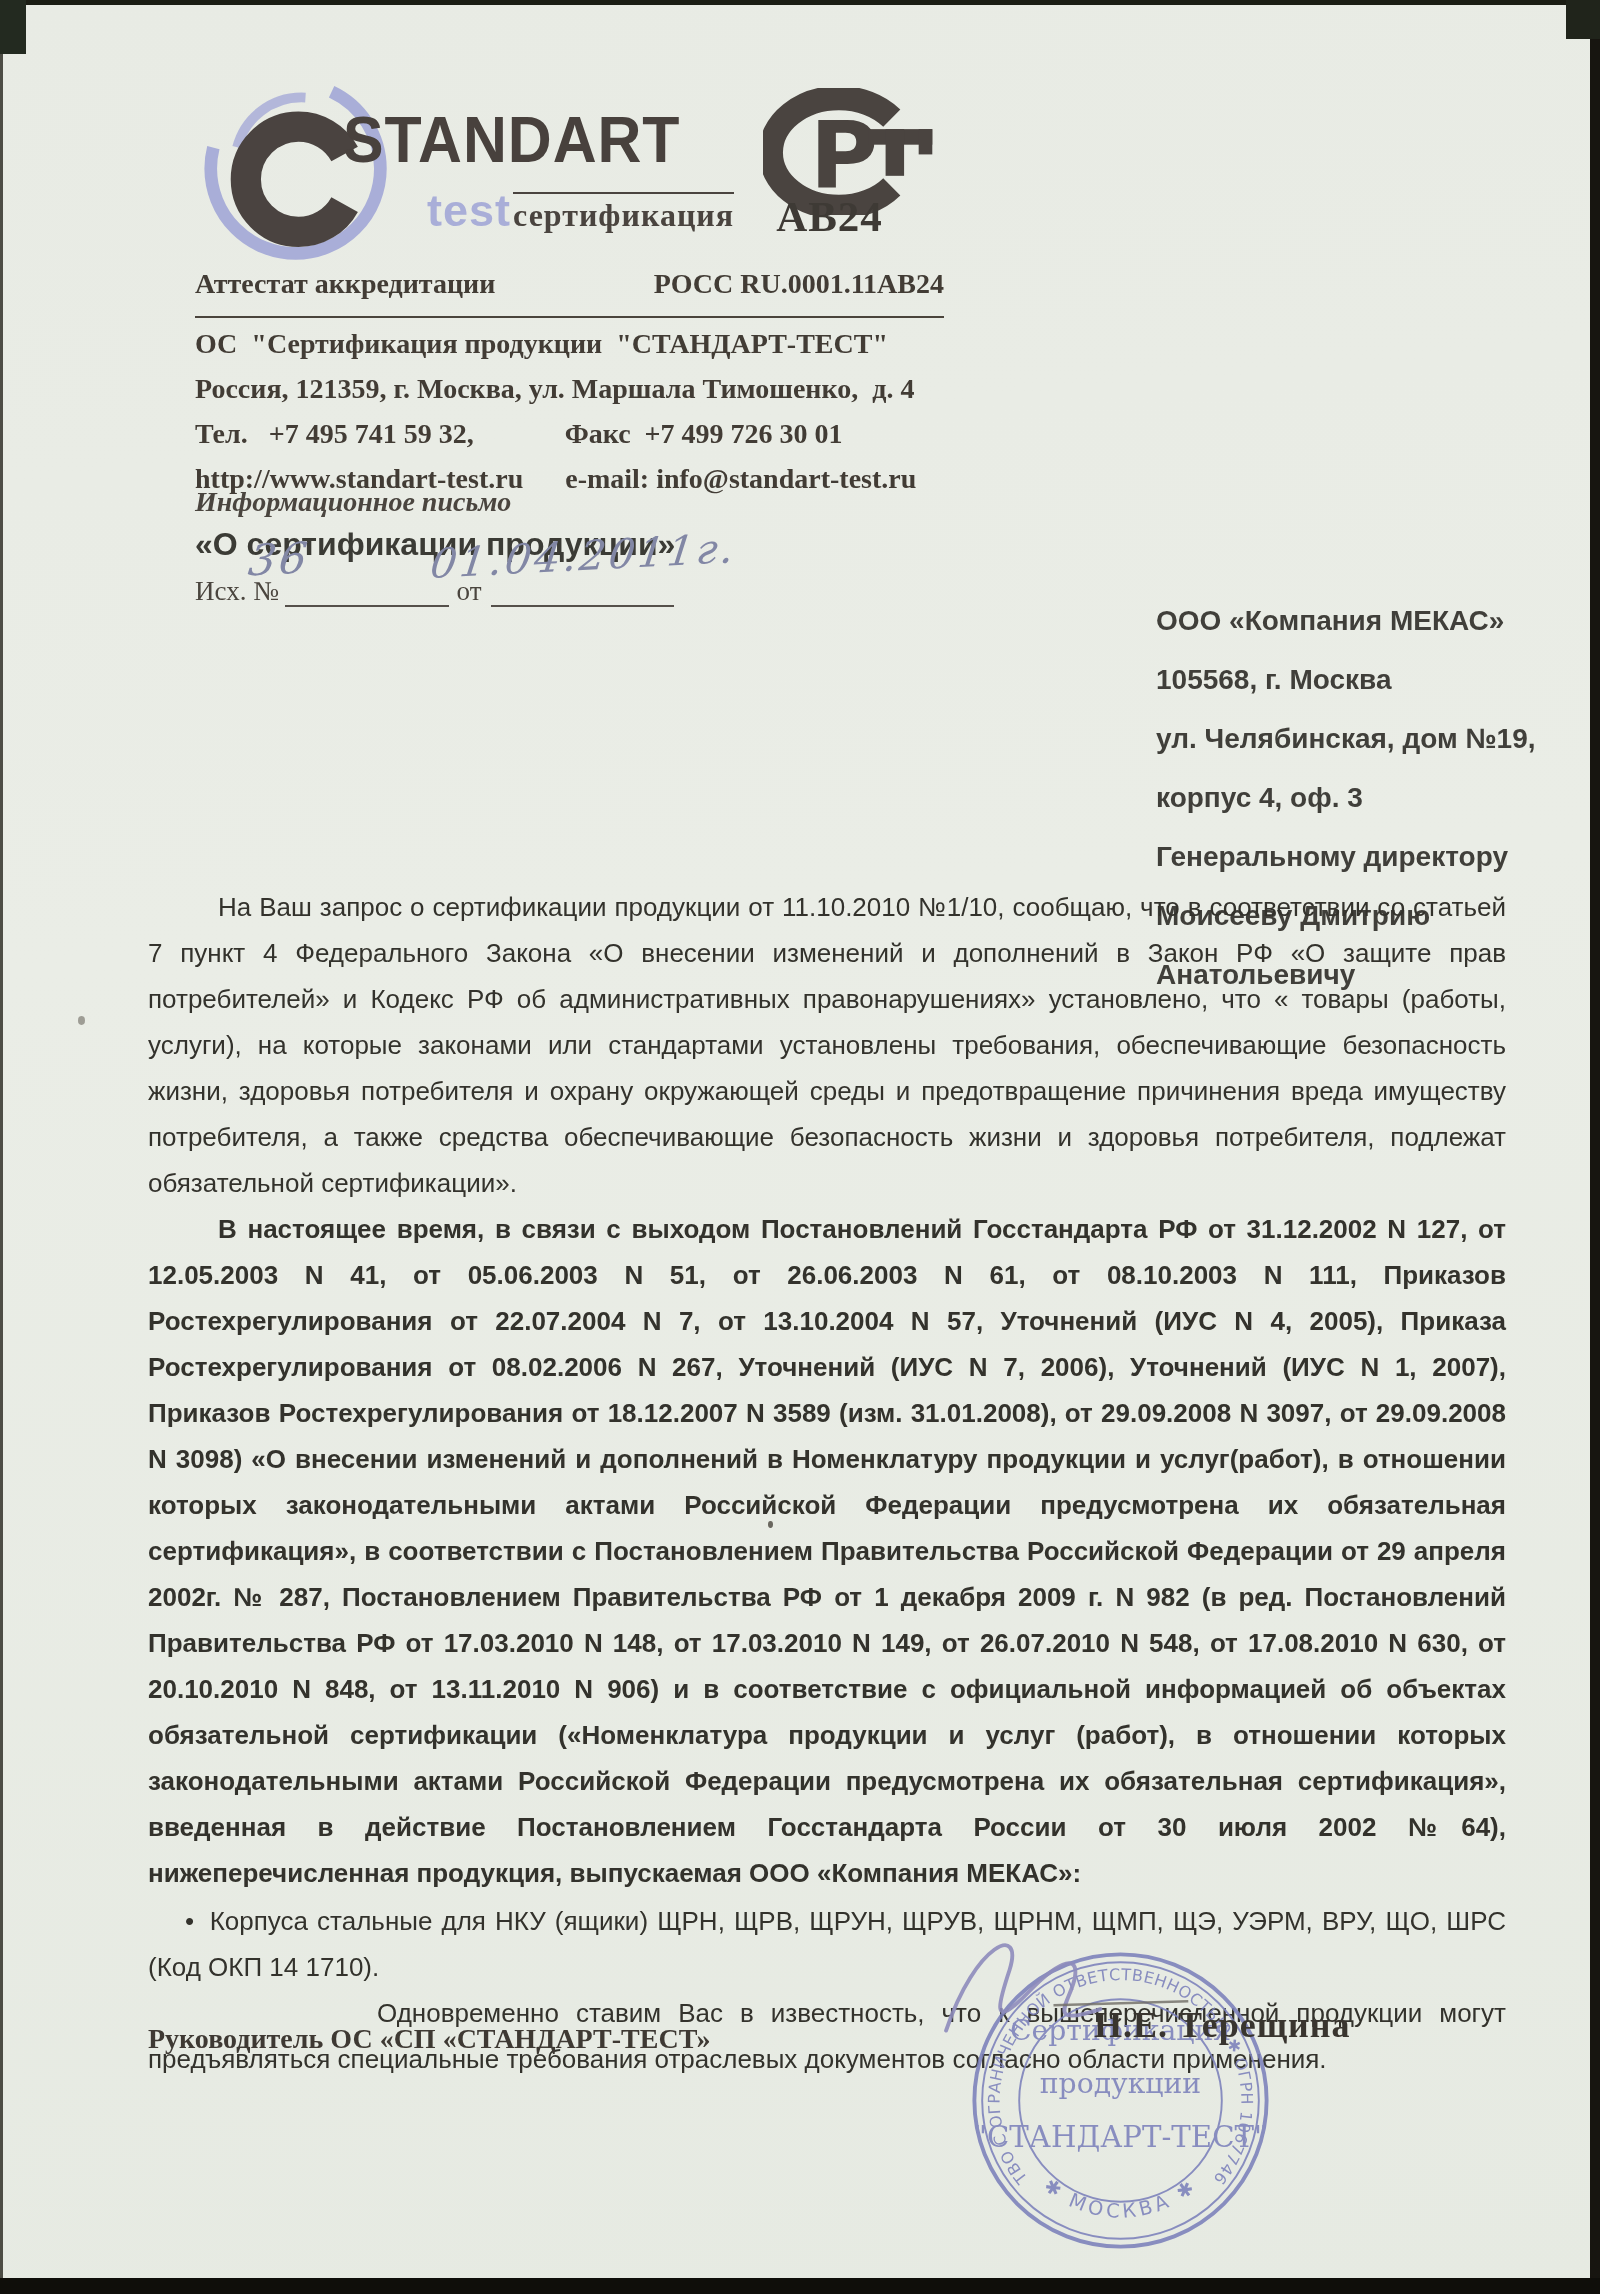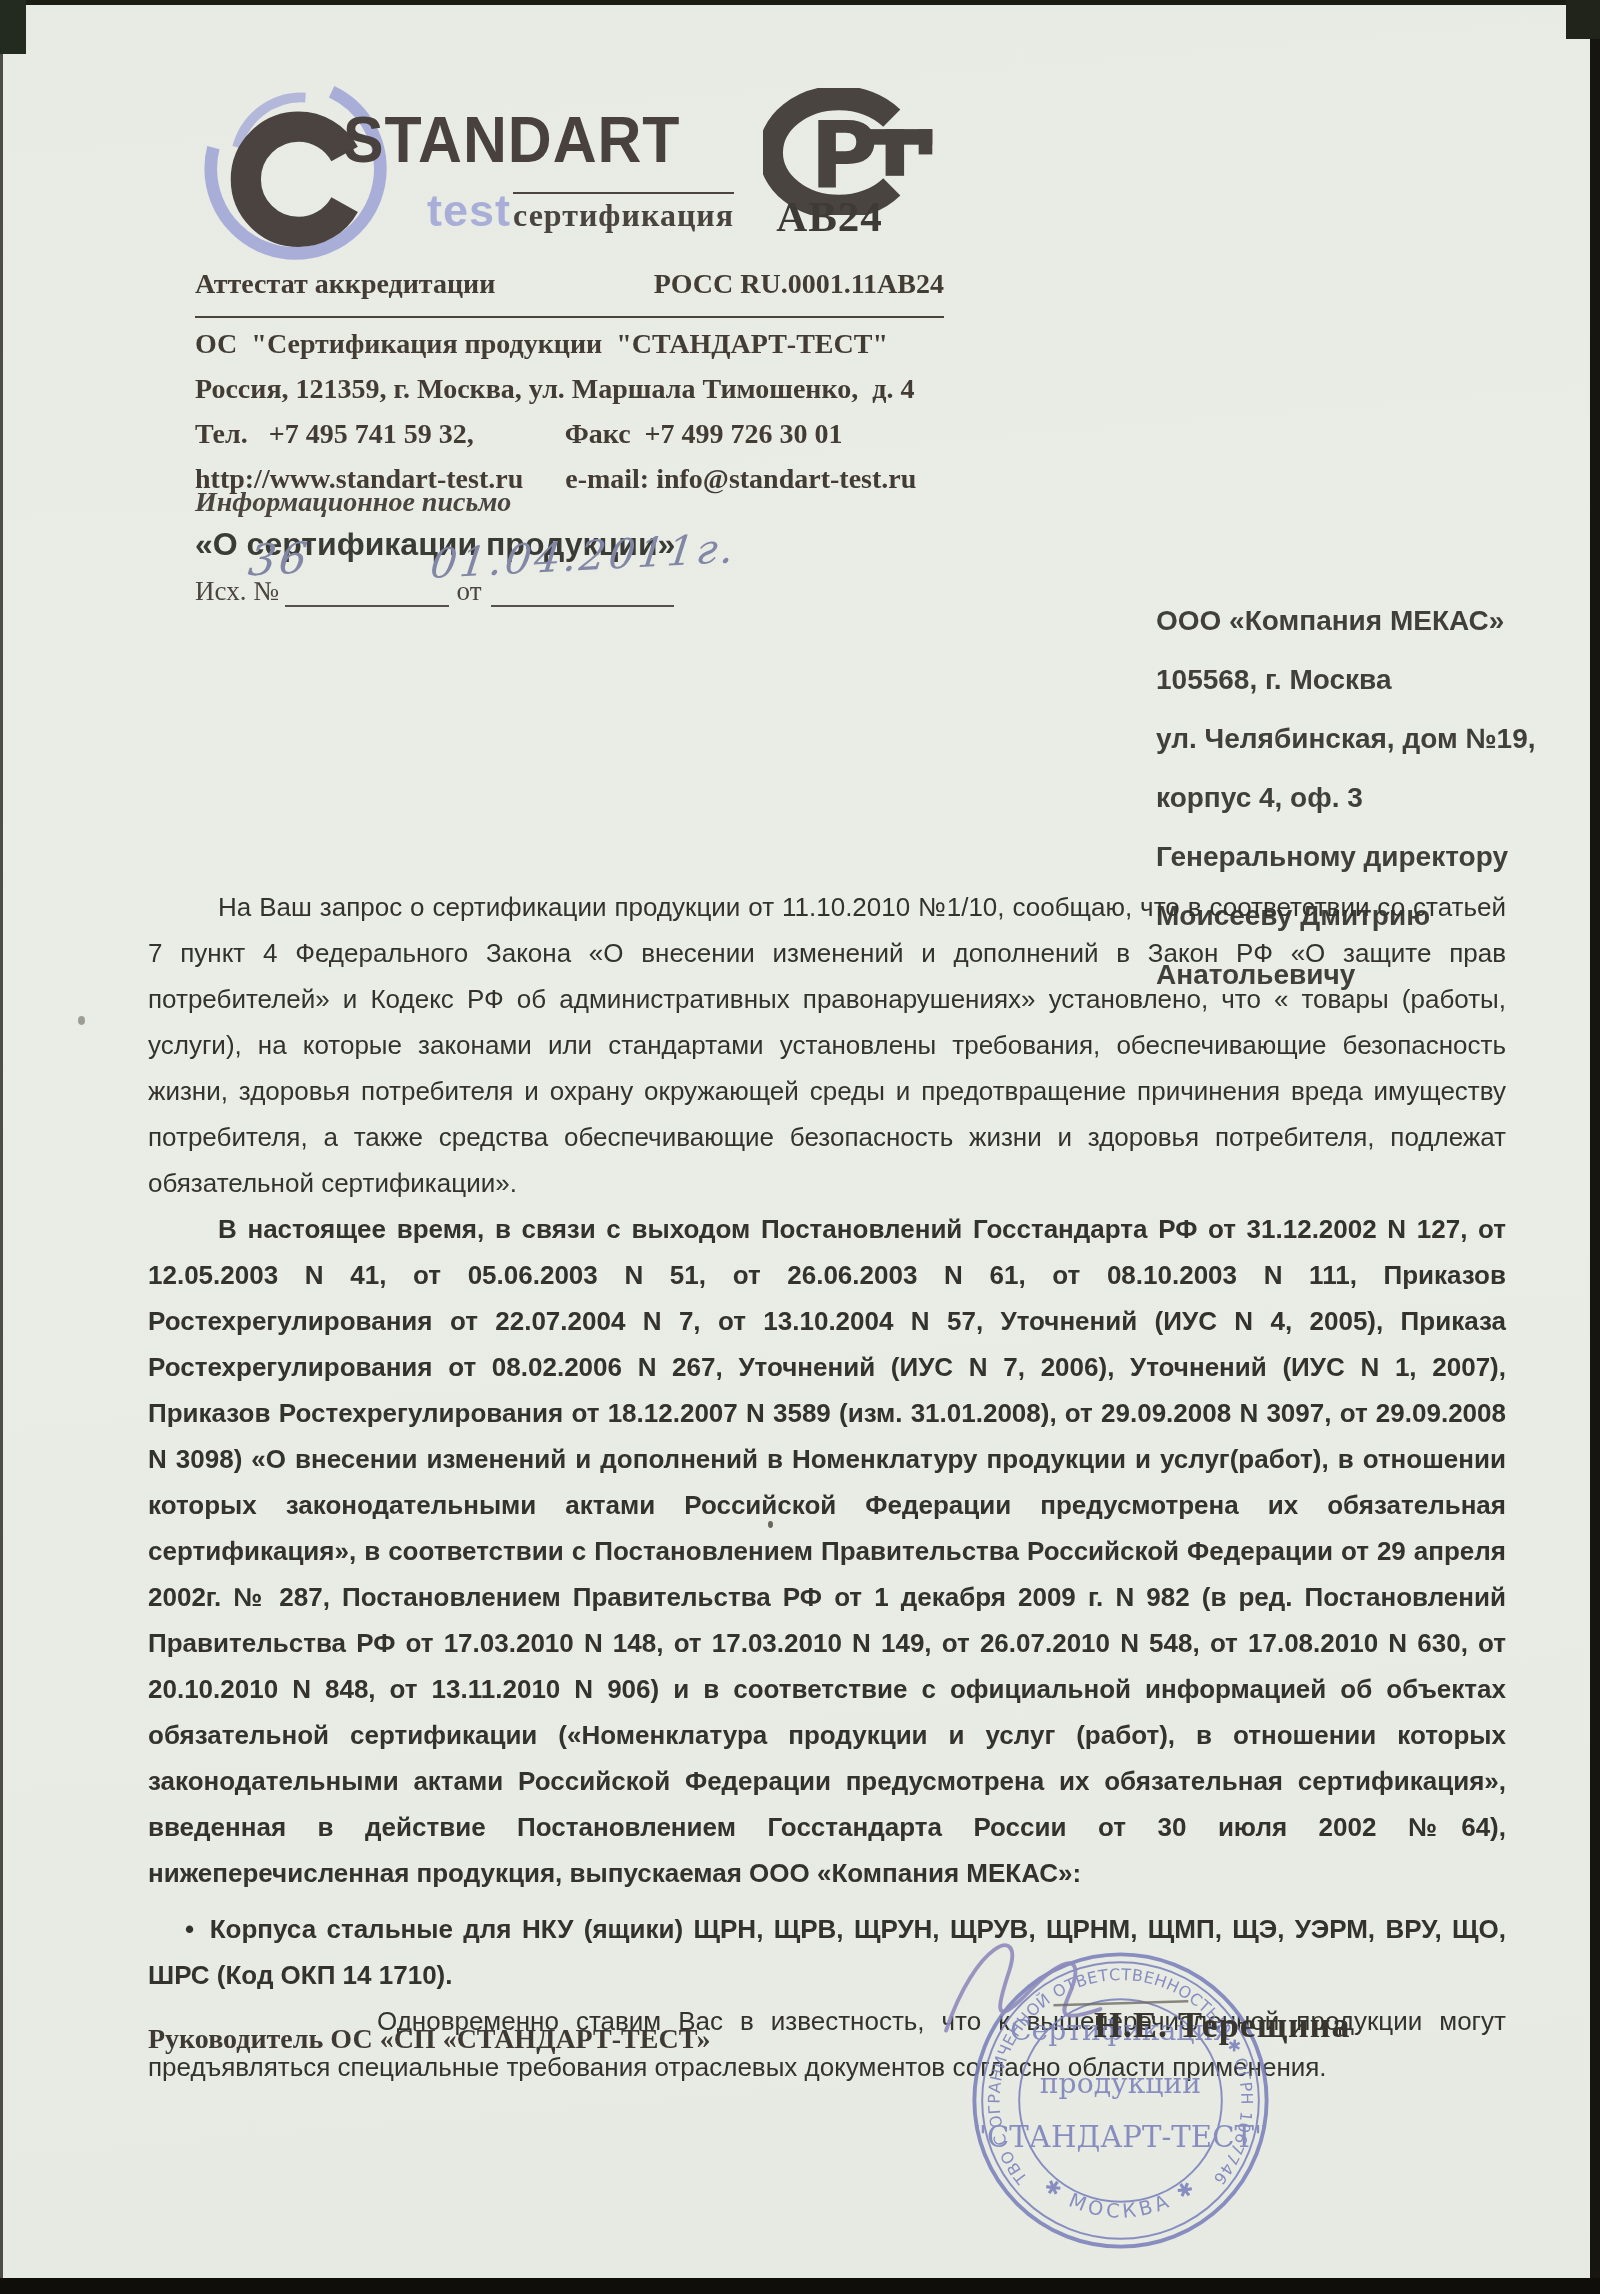--- a/index.html
+++ b/index.html
@@ -56,21 +56,21 @@
   #recipient{position:absolute;left:1156px;top:591px;width:419px;
     font-weight:700;font-size:28px;color:#403f3a;line-height:59px;}
 
   
   #body{position:absolute;left:148px;top:884px;width:1358px;
     font-size:26px;line-height:46px;text-align:justify;color:#33322c;}
   #body p{margin:0;}
   .indent1{text-indent:70px;}
   .indent2{text-indent:229px;}
   .bold{font-weight:700;}
-  #body .bullet-line{margin-top:10px;font-weight:bold;}
+  #body .bullet-line{margin-top:2px;}
   #body .bullet-dot{display:inline-block;margin-left:37px;margin-right:15.6px;}
   #body .statement{font-weight:700;margin:39px 0 39px 176px;text-align:left;}
   .u-bold{font-weight:700;text-decoration:underline;margin:0 7.8px 0 11.7px;}
   .bi{font-weight:700;font-style:italic;}
 
   
   #sig-title{position:absolute;left:148px;top:2015px;font-family:"Liberation Serif",serif;
     font-weight:700;font-size:28px;color:#3e3933;z-index:4;margin-top:8px;}
   #sig-name{position:absolute;left:1094px;top:2004px;font-family:"Liberation Serif",serif;
     font-weight:700;font-size:36px;color:#39352f;z-index:4;letter-spacing:1px;}

